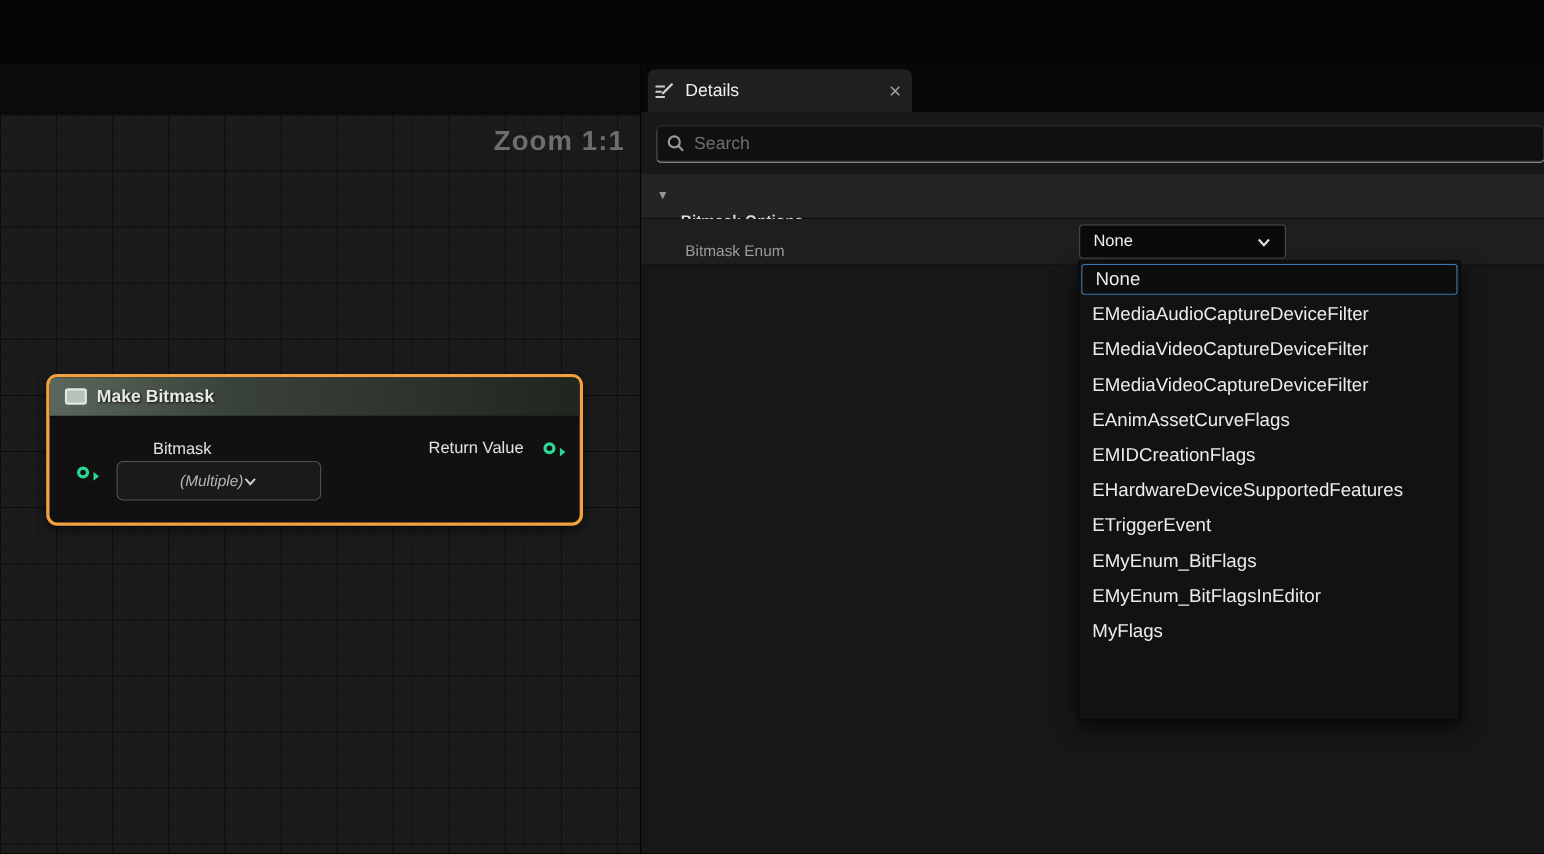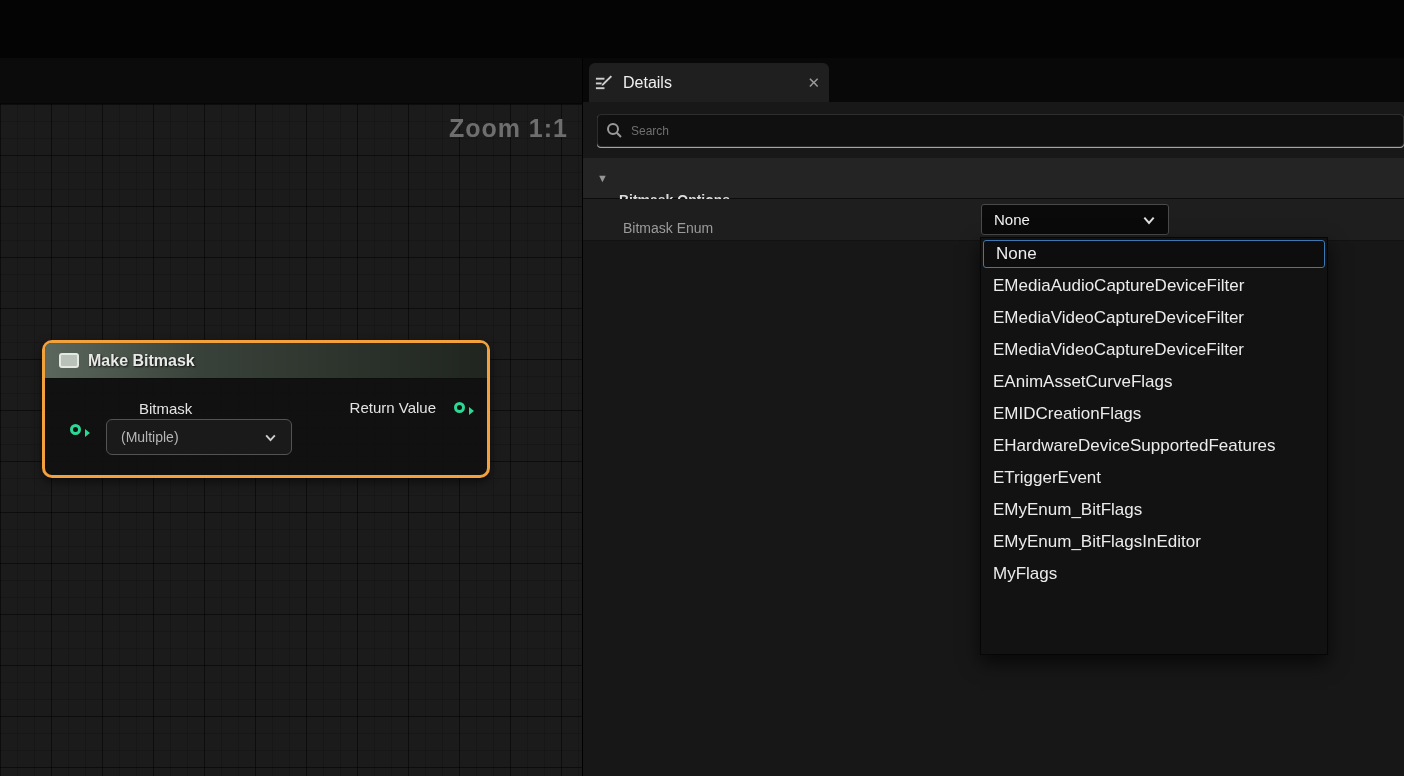--- a/index.html
+++ b/index.html
@@ -24,21 +24,21 @@
       linear-gradient(90deg, rgba(0,0,0,0.16) 1px, transparent 1px);
     background-size:51px 51px, 51px 51px, 17px 17px, 17px 17px;
   }
   .zoom-label {
     position:absolute; top:10px; right:14px;
     font-size:25px; font-weight:bold; color:#6e6e6e; letter-spacing:1px;
   }
 
   
   .bp-node {
-    position:absolute; left:42px; top:236px; width:448px; height:138px;
+    position:absolute; left:42px; top:236px; width:488px; height:138px;
     border:3px solid #f2a13c; border-radius:10px;
     background:rgba(16,17,16,0.96);
     box-shadow:0 4px 10px rgba(0,0,0,0.5);
   }
   .bp-node-header {
     position:relative; height:36px; border-radius:6px 6px 0 0;
     background:linear-gradient(90deg,#5b675c 0%, #39423a 35%, #20261f 100%);
     border-bottom:1px solid #0c0e0c;
     display:flex; align-items:center; padding-left:14px;
   }
@@ -58,22 +58,22 @@
     border-radius:50%; display:inline-block; flex:0 0 auto;
   }
   .pin::after {
     content:""; position:absolute; left:12px; top:2px;
     border-left:5px solid #2bd894; border-top:4px solid transparent; border-bottom:4px solid transparent;
   }
   .pin-in { position:absolute; left:25px; top:81px; }
   .node-combo {
     position:absolute; left:61px; top:76px; width:186px; height:36px;
     background:#191a19; border:1px solid #535353; border-radius:6px;
-    display:flex; align-items:center; justify-content:space-between;
-    padding:0 14px; cursor:pointer;
+    display:flex; align-items:center; justify-content:center;
+    padding:0 14px; cursor:pointer;font-style:italic;
   }
   .node-combo-text { font-size:14px; color:#b6b6b6; }
 
   
   .details { position:absolute; left:582px; top:58px; width:822px; height:718px; background:#171717; border-left:1px solid #000; }
   .tab-row { position:absolute; left:0; top:0; width:100%; height:44px; background:#080808; }
   .tab {
     position:absolute; left:6px; top:5px; width:240px; height:39px;
     background:#1f1f1f; border-radius:6px 6px 0 0;
     display:flex; align-items:center; padding:0 5px; cursor:pointer;
@@ -83,21 +83,21 @@
 
   .search-row { position:absolute; left:0; top:44px; width:100%; height:56px; background:#181818; }
   .search-box {
     position:absolute; left:14px; top:12px; right:0; height:33px;
     background:#101010; border:1px solid #2d2d2d; border-radius:4px;
     box-shadow:0 1px 0 rgba(240,240,240,0.65);
     display:flex; align-items:center; padding:0 8px;
   }
   .search-input {
     flex:1; background:transparent; border:none; outline:none;
-    color:#cfcfcf; font-size:12px; margin-left:8px; font-family:"Liberation Sans", sans-serif;
+    color:#cfcfcf; font-size:16px; margin-left:8px; font-family:"Liberation Sans", sans-serif;
   }
   .search-input::placeholder { color:#6f6f6f; }
 
   .category-row {
     position:absolute; left:0; top:100px; width:100%; height:41px;
     background:#242424; border-bottom:1px solid #0c0c0c;
     display:flex; align-items:center; padding-left:14px; cursor:pointer;
   }
   .collapse-arrow { font-size:11px; color:#969696; margin-right:11px; }
   .category-title { font-size:14px; font-weight:bold; color:#dcdcdc;margin-top:43px; }

